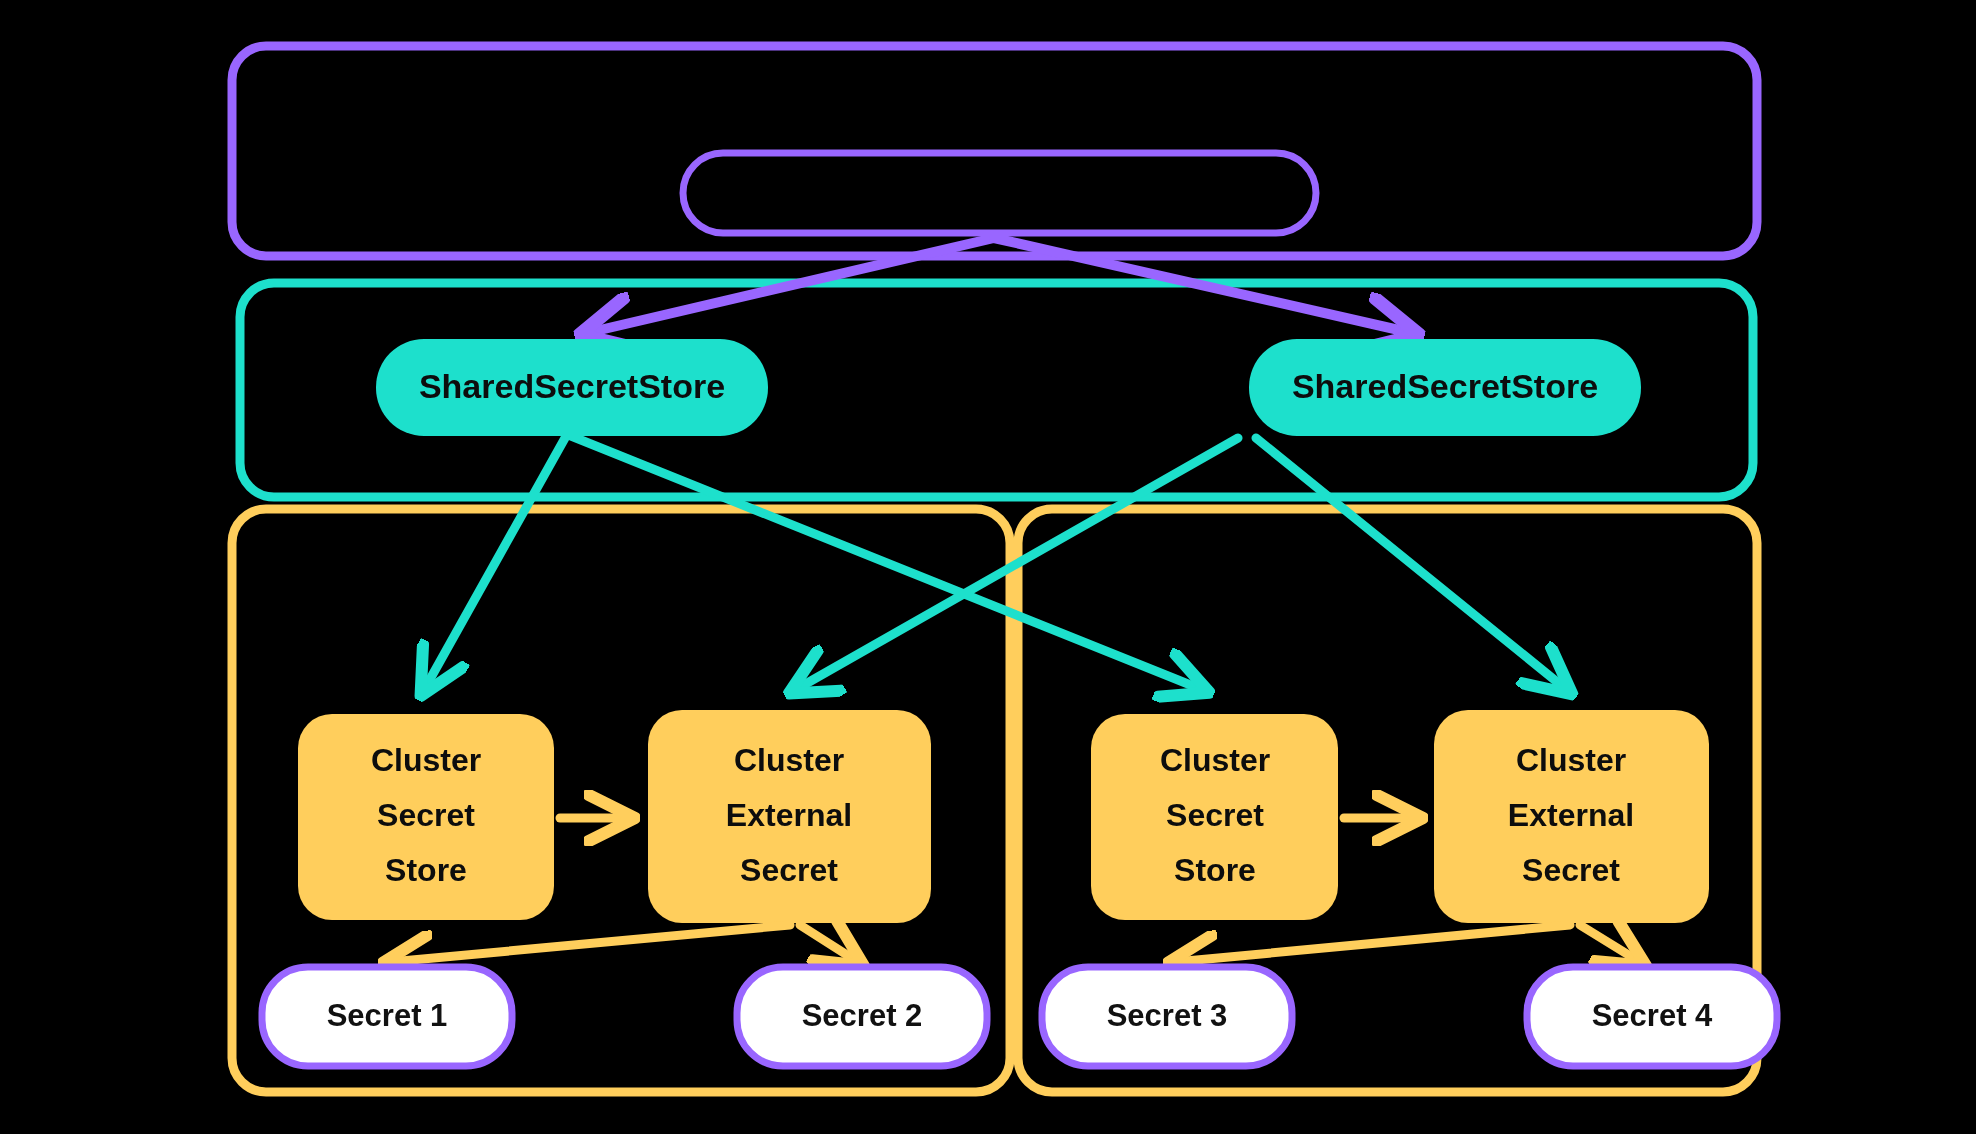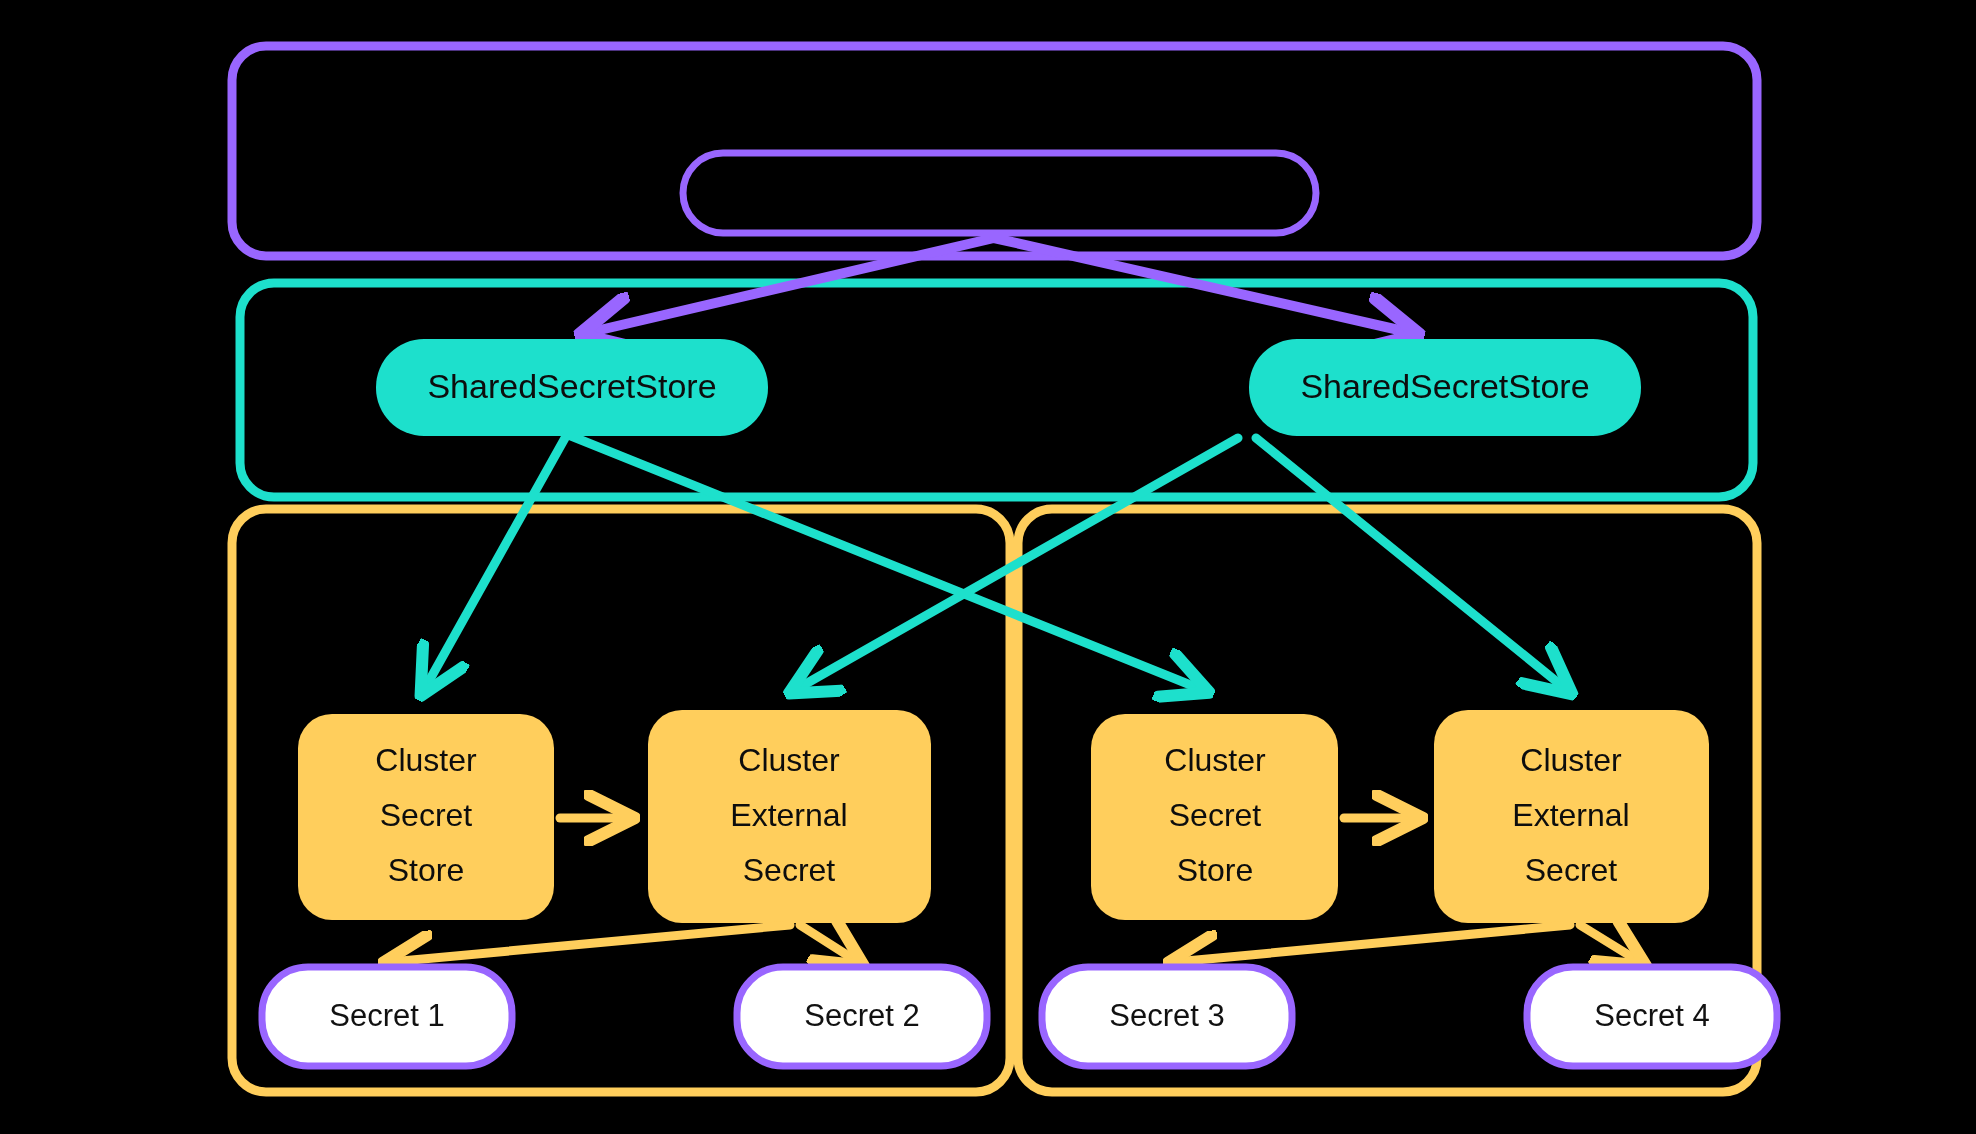--- a/index.html
+++ b/index.html
@@ -10,20 +10,21 @@
   }
   body {
     font-family: "Liberation Sans", sans-serif;
   }
   #stage {
     position: relative;
     width: 1976px;
     height: 1134px;
     background: #000000;
     overflow: hidden;
+    font-weight: bold;
   }
   #diagram-svg {
     position: absolute;
     left: 0;
     top: 0;
     width: 1976px;
     height: 1134px;
   }
   .node-label {
     fill: #0d0d0d;

